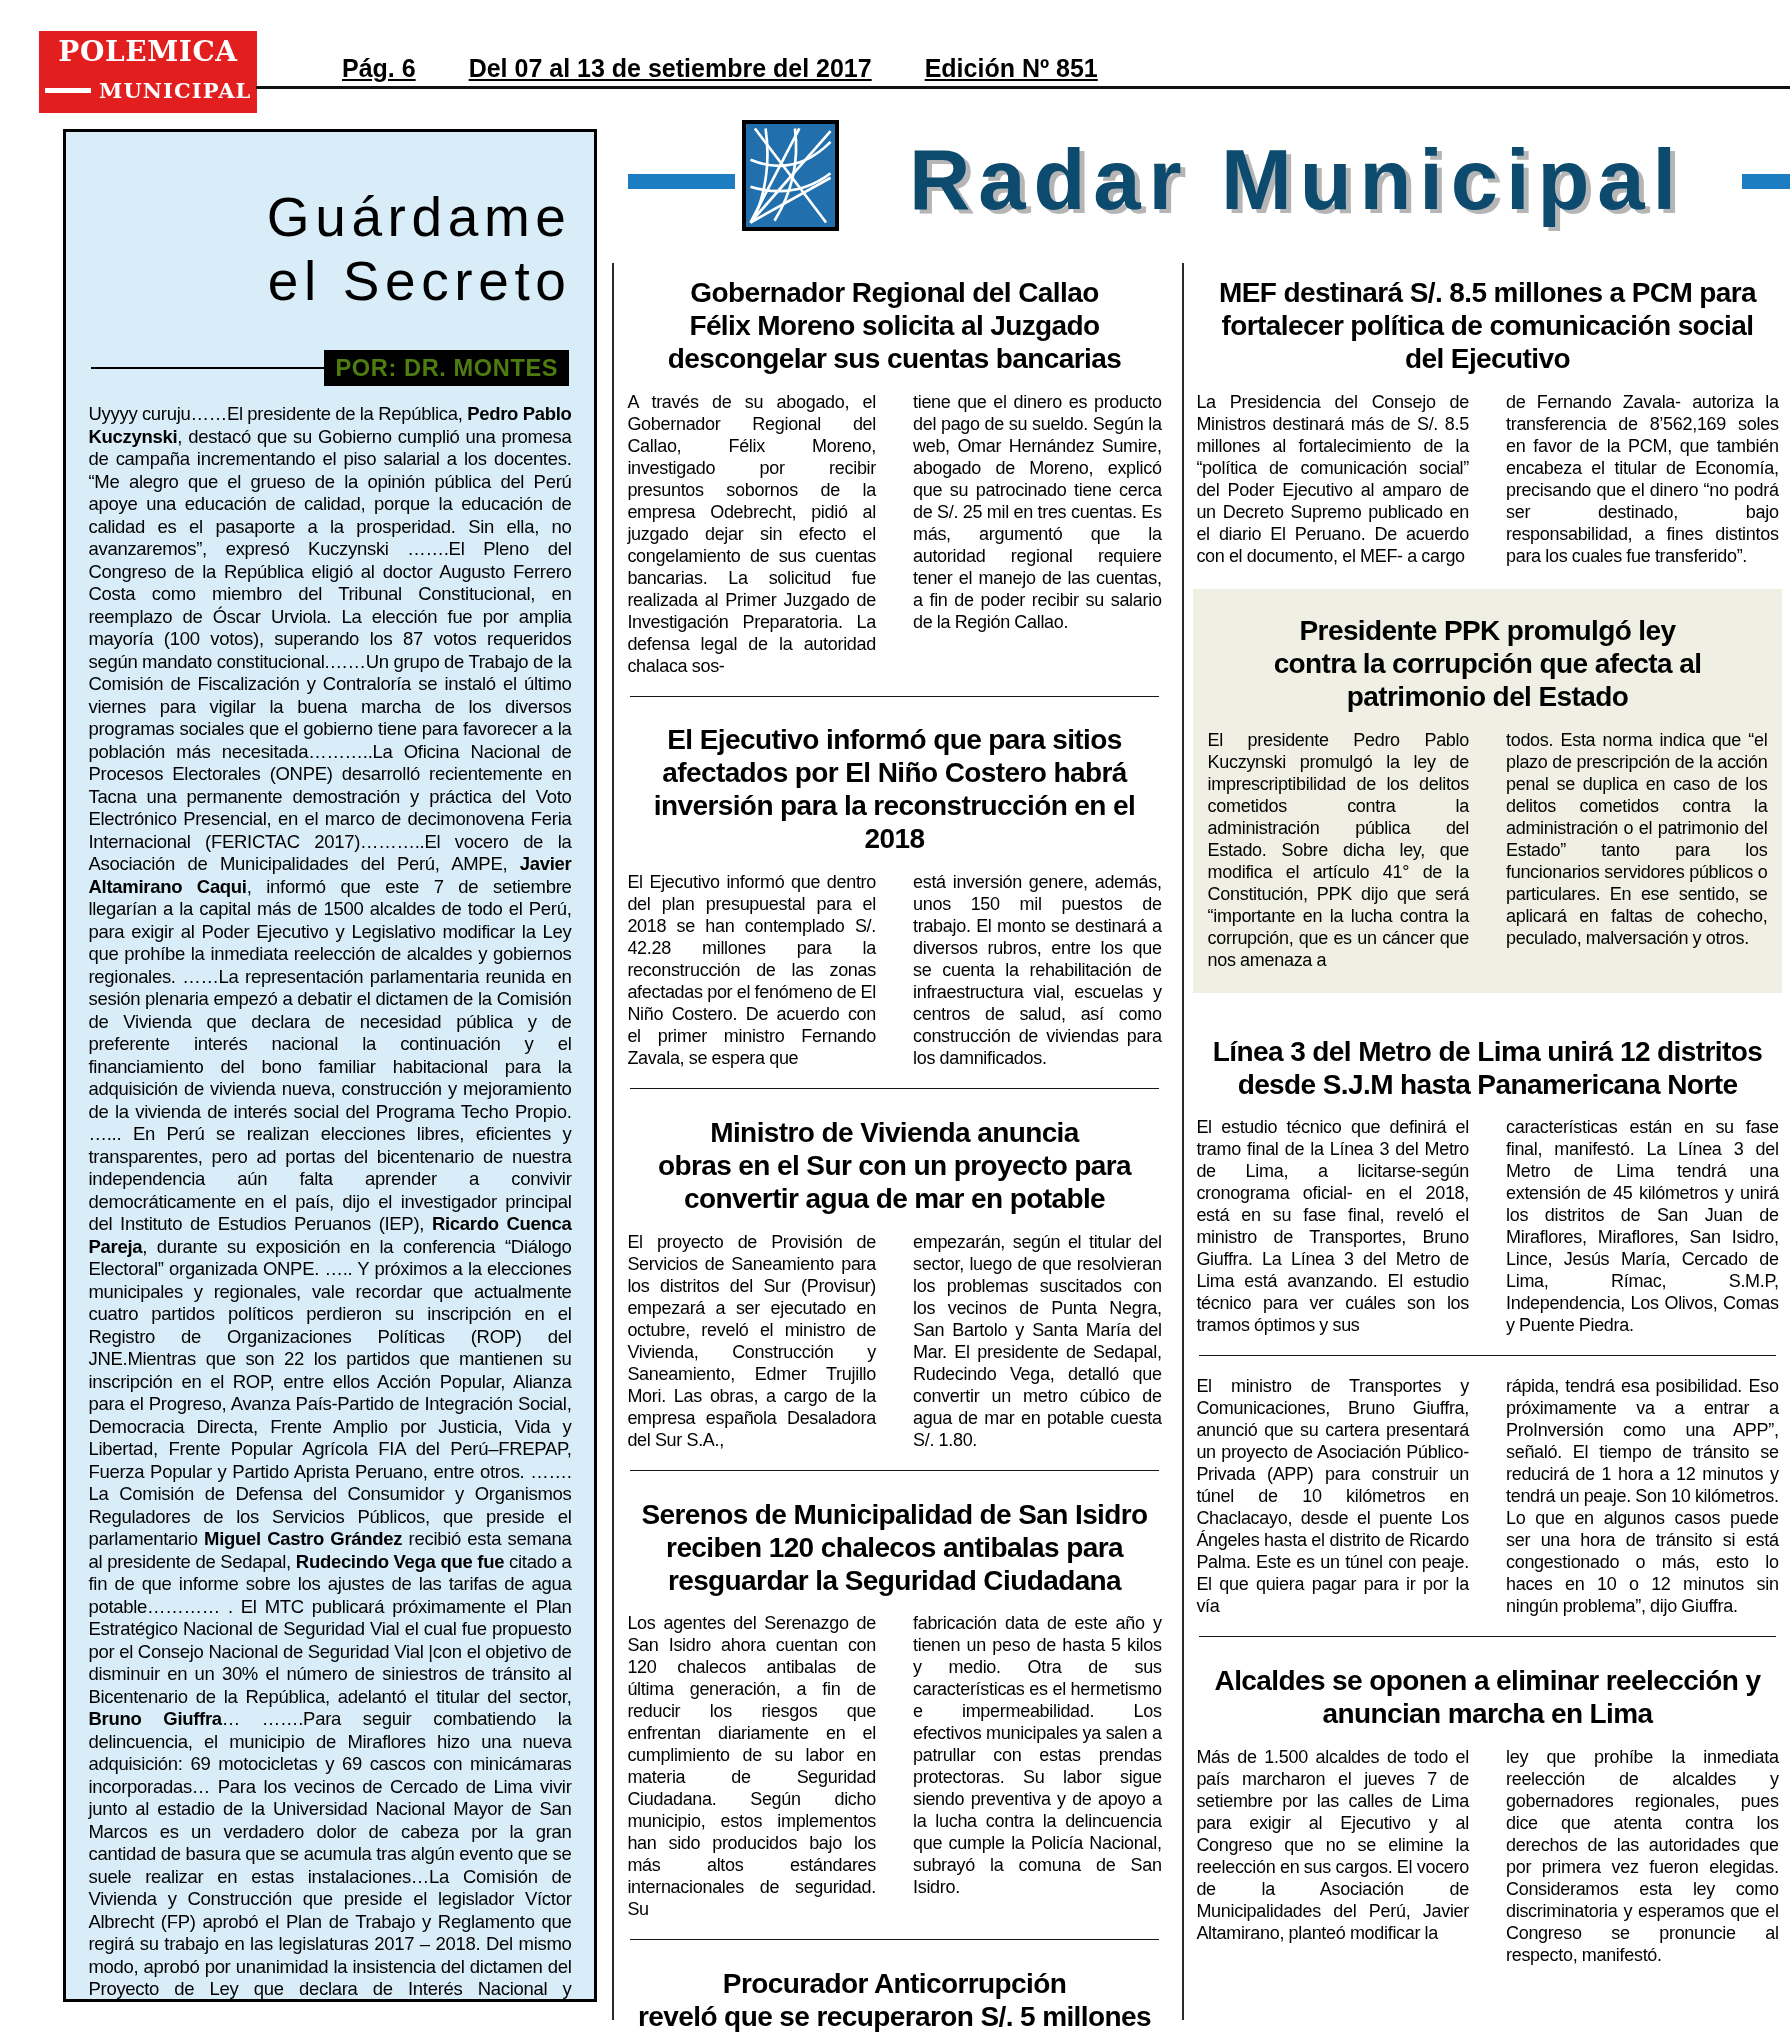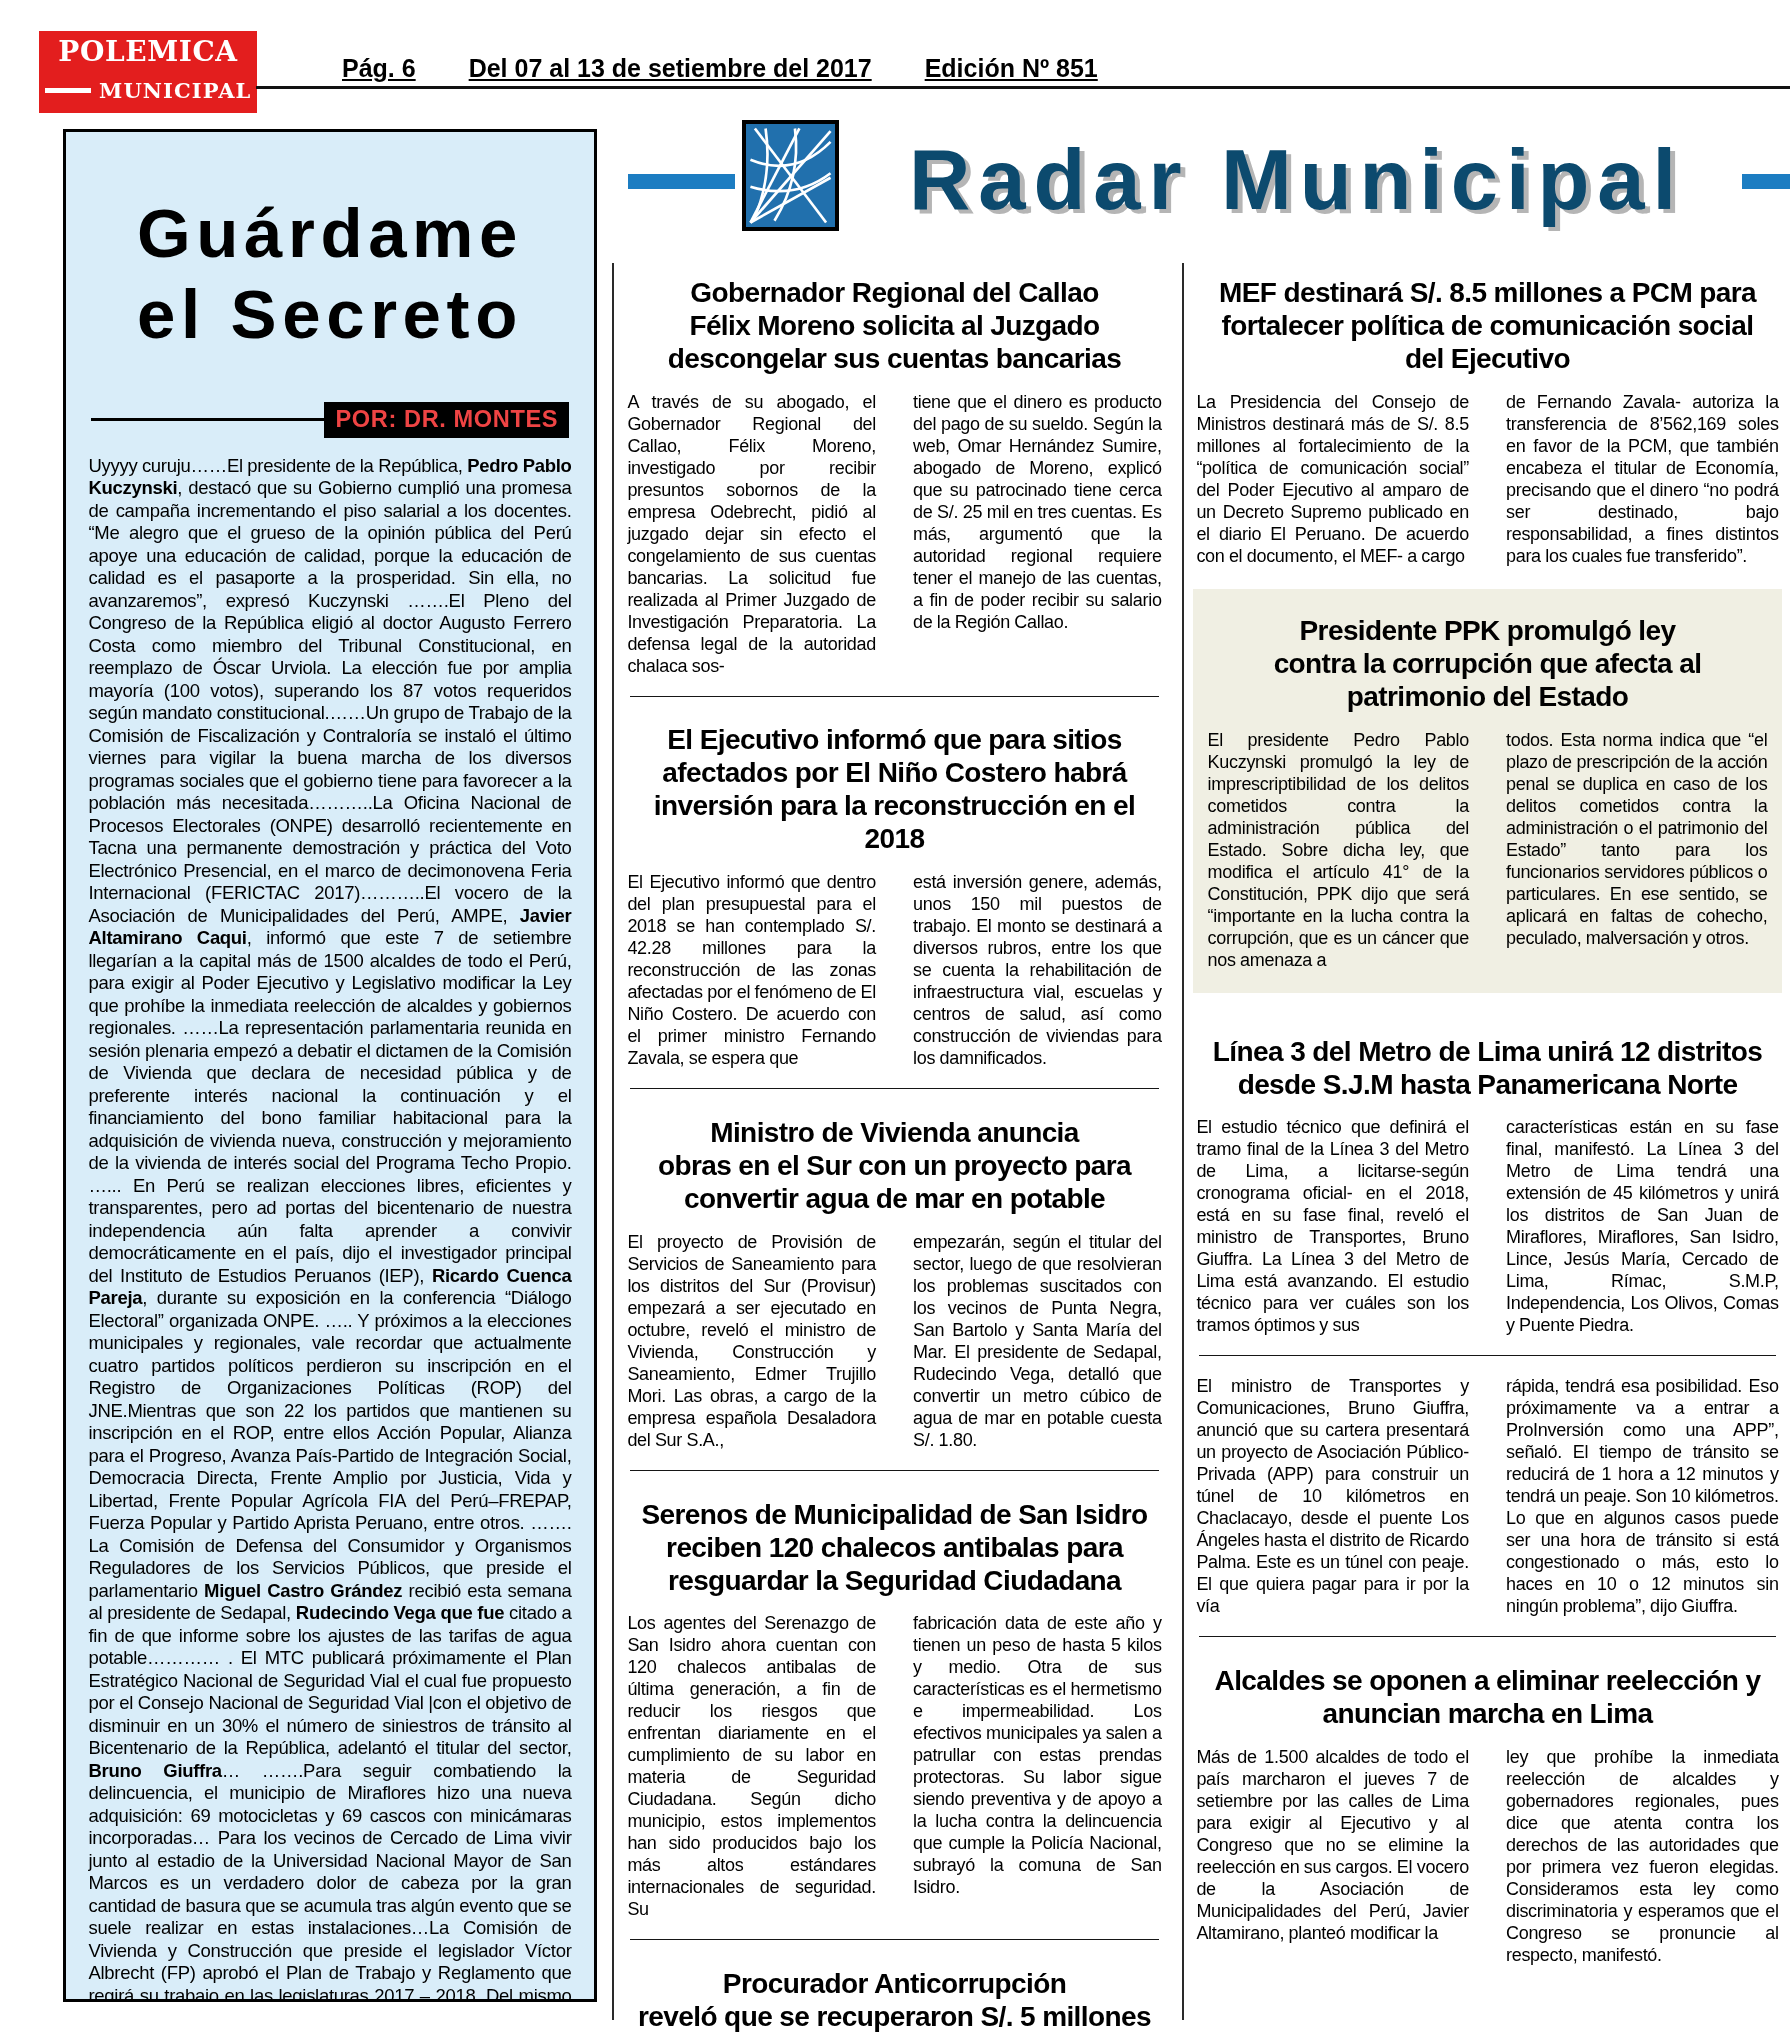--- a/index.html
+++ b/index.html
@@ -25,27 +25,27 @@
     font-size:25px;font-weight:bold;white-space:nowrap;text-decoration:underline;
   }
   .header-rule{position:absolute;left:256px;top:86px;width:1534px;height:3.4px;background:#111;}
 
   
   .secret-box{
     position:absolute;left:63px;top:129px;width:534px;height:1873px;
     background:#d9edf9;border:3.9px solid #000;padding:15.7px 22.5px 17px;overflow:hidden;
   }
   .secret-title{
-    text-align:center;font-size:69px;line-height:1.17;letter-spacing:5.6px;
-    font-weight:700;white-space:pre-line;
+    text-align:right;font-size:55px;line-height:1.17;letter-spacing:5.6px;
+    font-weight:400;white-space:pre-line;
   }
   .byline-row{display:flex;align-items:center;margin:14.6px 2.2px 0;}
   .byline-line{flex:1;height:2.2px;background:#000;}
   .byline-badge{
-    background:#000;color:#ef4444;font-weight:bold;font-size:23.6px;
+    background:#000;color:#4d7c0f;font-weight:bold;font-size:23.6px;
     padding:4.5px 11.2px;letter-spacing:0.6px;white-space:nowrap;
   }
   .secret-text{
     margin-top:17px;font-size:18.5px;line-height:22.5px;text-align:justify;
     letter-spacing:-0.3px;word-spacing:-0.3px;
   }
   .secret-text b{letter-spacing:-0.3px;}
 
   
   .radar-bar{position:absolute;height:14.6px;background:#1c7dc2;}

